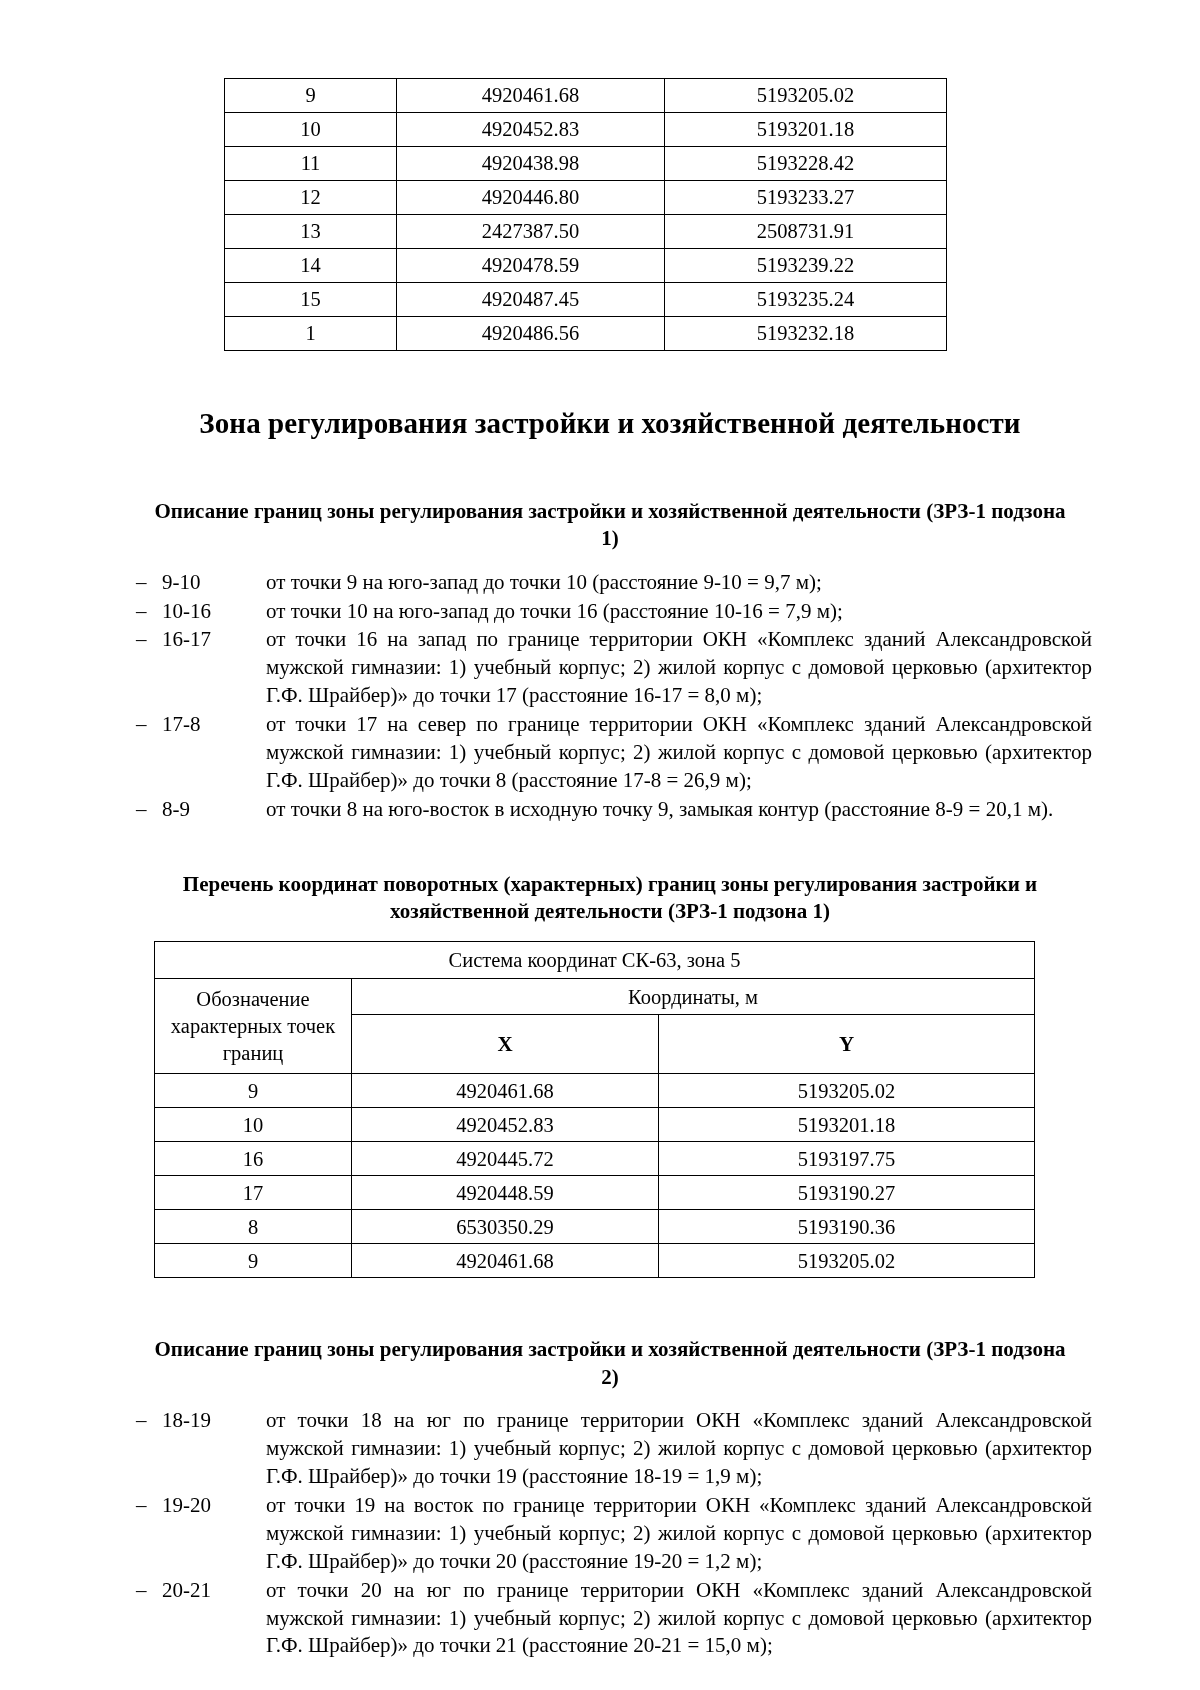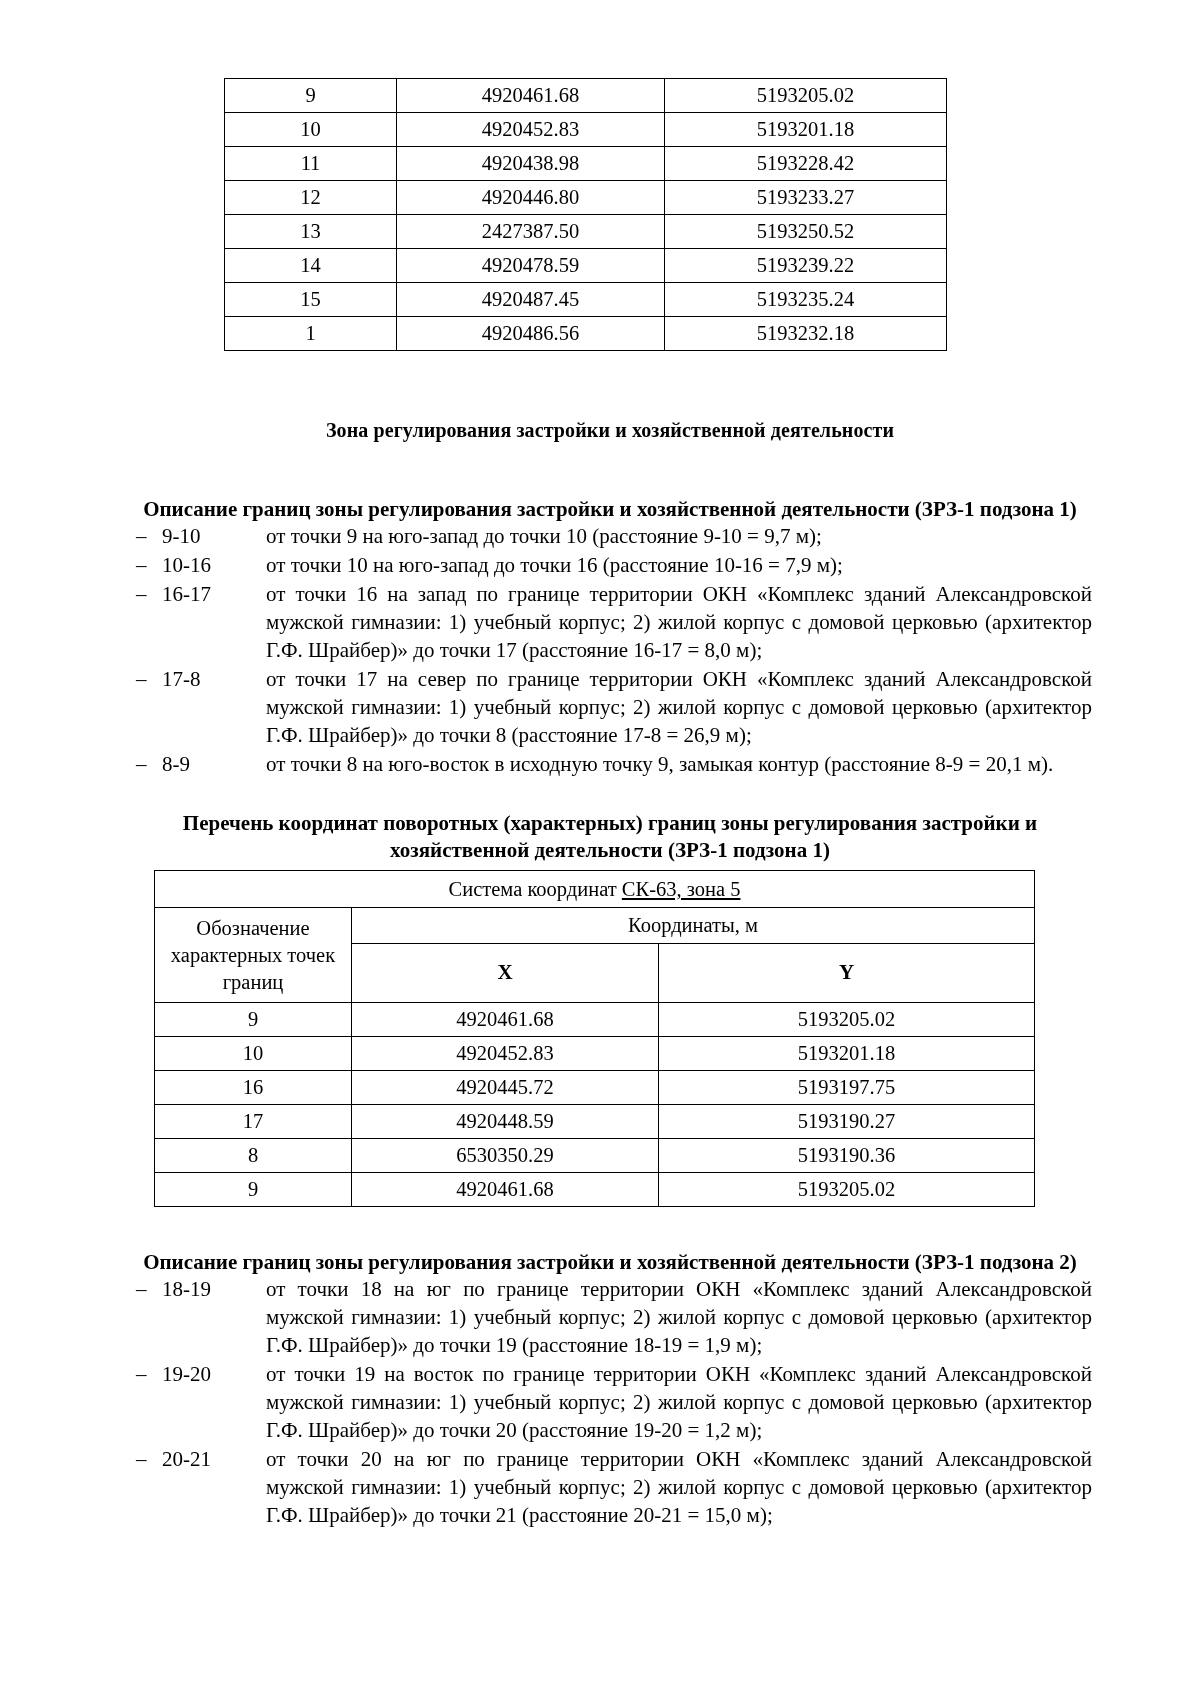--- a/index.html
+++ b/index.html
@@ -53,40 +53,40 @@
     margin: 6px 0 0 26px;
   }
   #table-zrz1 col.c-id { width: 197px; }
   #table-zrz1 col.c-x  { width: 307px; }
   #table-zrz1 col.c-y  { width: 376px; }
   #table-zrz1 td.rowcell { height: 31px; }
   #table-zrz1 td.syshdr  { height: 34px; }
   #table-zrz1 td.coordhdr{ height: 33px; }
   #table-zrz1 td.axishdr { height: 56px; font-weight: bold; font-size: 21px; }
   #table-zrz1 td.pointhdr{ line-height: 1.32; text-align: center; }
-  .underlined { text-decoration: underline; }
+  .underlined { }
 
   
   h2.section-title {
-    font-size: 20px;
+    font-size: 29px;
     font-weight: bold;
     text-align: center;
-    margin: 12px;
+    margin: 0;
     padding: 0;
     letter-spacing: 0.1px;
   }
   .spacer-xl { height: 56px; }
   .spacer-lg { height: 42px; }
   .spacer-md { height: 30px; }
 
   h3.desc-title {
     font-size: 21px;
     font-weight: bold;
     text-align: center;
-    margin: 0;
+    margin: 16px;
     padding: 0 10px;
     line-height: 1.3;
   }
 
   
   ul.border-list {
     list-style: none;
     margin: 0;
     padding: 0;
     font-size: 21px;
@@ -146,21 +146,21 @@
           <td>5193228.42</td>
         </tr>
         <tr>
           <td>12</td>
           <td>4920446.80</td>
           <td>5193233.27</td>
         </tr>
         <tr>
           <td>13</td>
           <td>2427387.50</td>
-          <td>5193250.52</td>
+          <td>2508731.91</td>
         </tr>
         <tr>
           <td>14</td>
           <td>4920478.59</td>
           <td>5193239.22</td>
         </tr>
         <tr>
           <td>15</td>
           <td>4920487.45</td>
           <td>5193235.24</td>

